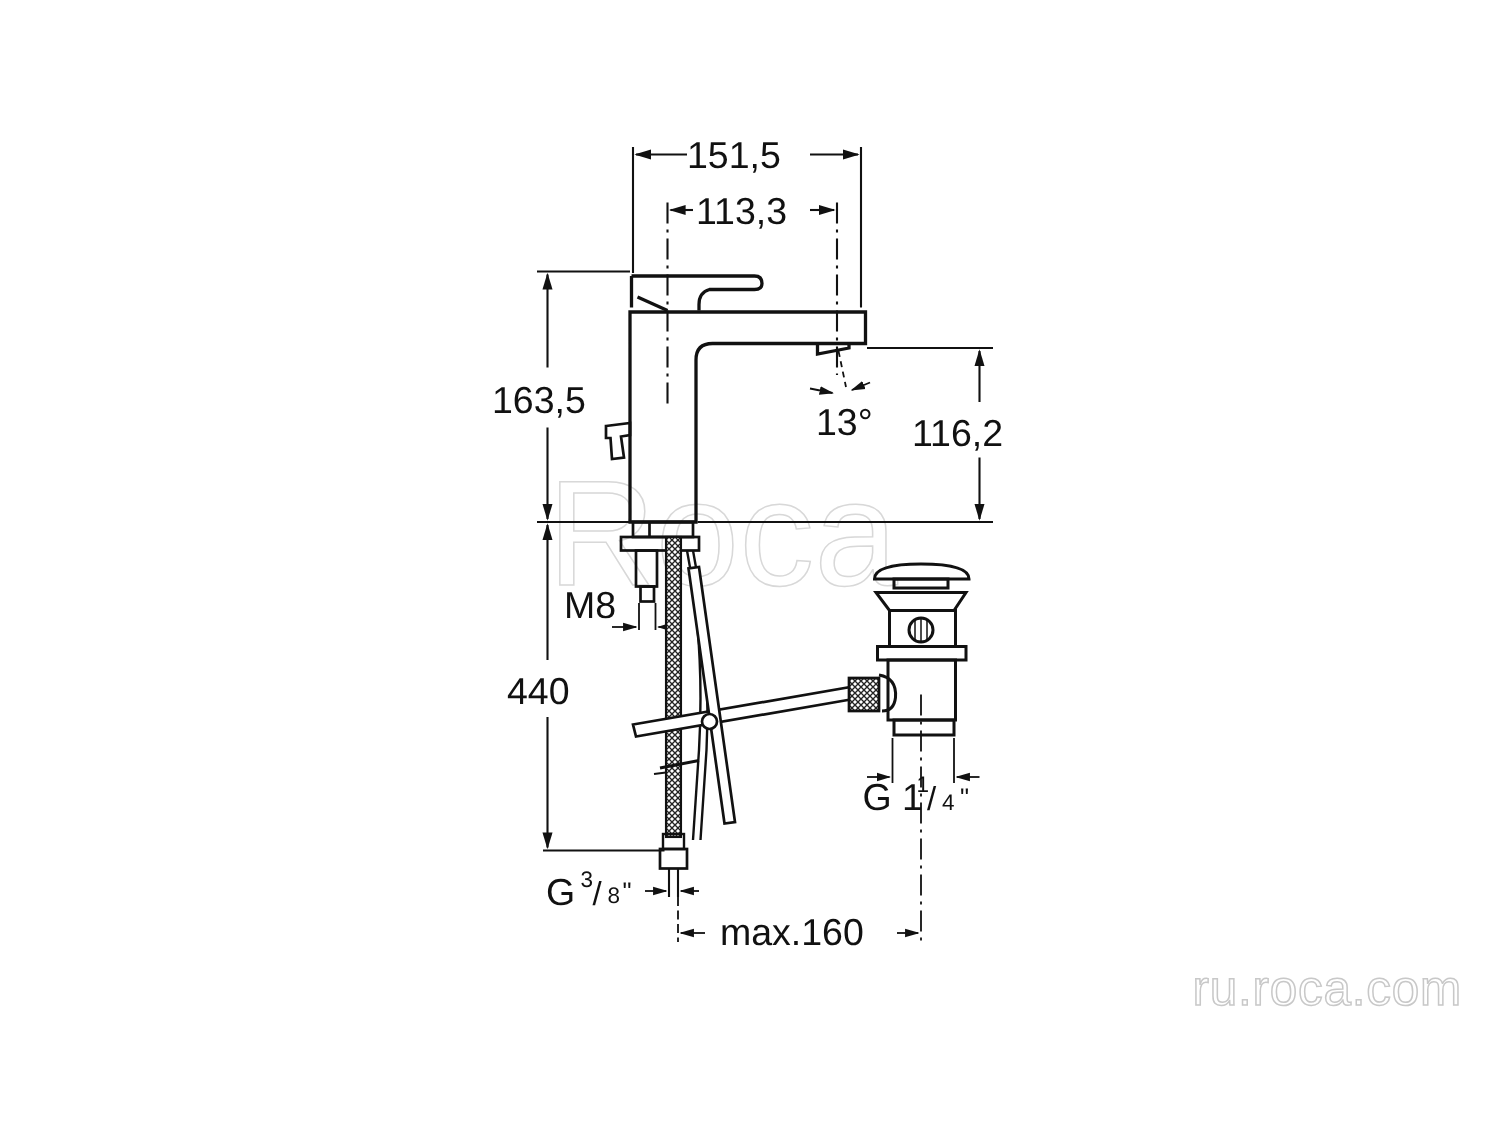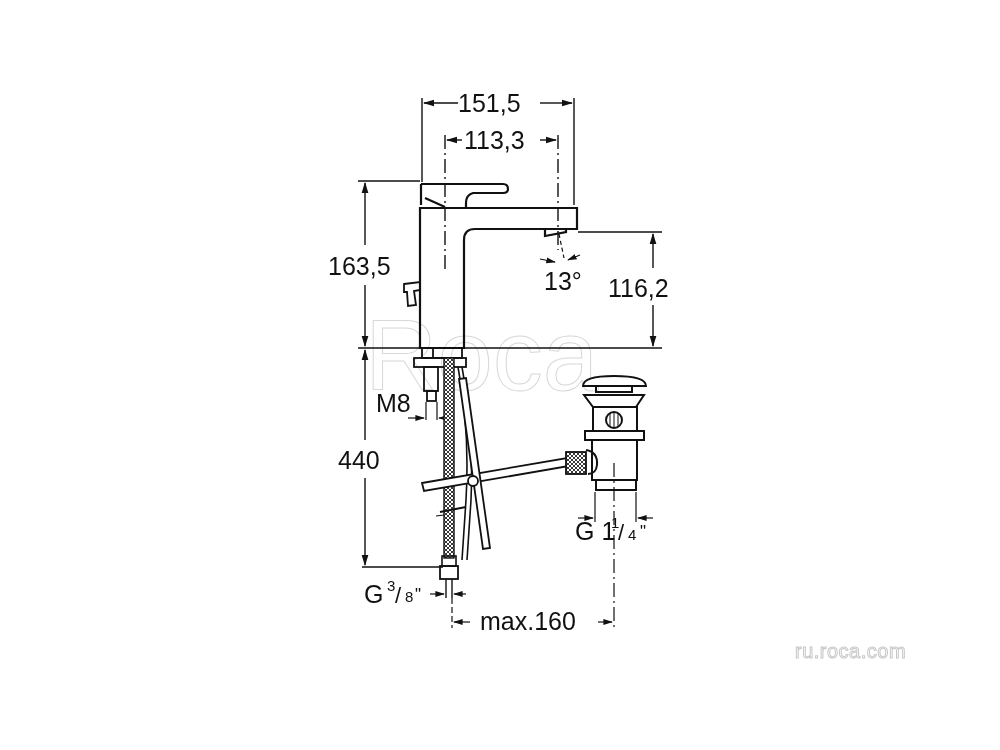--- a/index.html
+++ b/index.html
@@ -1,21 +1,21 @@
 <!DOCTYPE html>
 <html><head>
 <meta charset="utf-8">
 <style>
   html, body { margin: 0; padding: 0; background: #ffffff; }
   body { width: 1000px; height: 750px; position: relative; overflow: hidden; font-family: "Liberation Sans", sans-serif; }
   #drawing { position: absolute; left: 0; top: 0; }
   .dim-label { font-family: "Liberation Sans", sans-serif; font-size: 25px; fill: #111; }
   .sm { font-size: 15px; }
   .watermark-text { font-family: "Liberation Sans", sans-serif; fill: none; stroke: #d8d8d8; stroke-width: 1; }
-  .site { position: absolute; left: 795px; top: 640px; font-family: "Liberation Sans", sans-serif; font-size: 20px; color: transparent; -webkit-text-stroke: 1px #c8c8c8; letter-spacing: 0.5px; }
+  .site { position: absolute; left: 795px; top: 640px; font-family: "Liberation Sans", sans-serif; font-size: 33px; color: transparent; -webkit-text-stroke: 1px #c8c8c8; letter-spacing: 0.5px; }
 </style>
 </head>
 <body>
 
 <svg id="drawing" width="1000" height="750" viewBox="0 0 1000 750" xmlns="http://www.w3.org/2000/svg">
   <defs>
     <marker id="arr" viewBox="0 0 10 10" refX="9" refY="5" markerWidth="8" markerHeight="8" orient="auto-start-reverse">
       <path d="M0,2 L10,5 L0,8 z" fill="#111"></path>
     </marker>
     <pattern id="braid" width="4" height="4" patternUnits="userSpaceOnUse">

